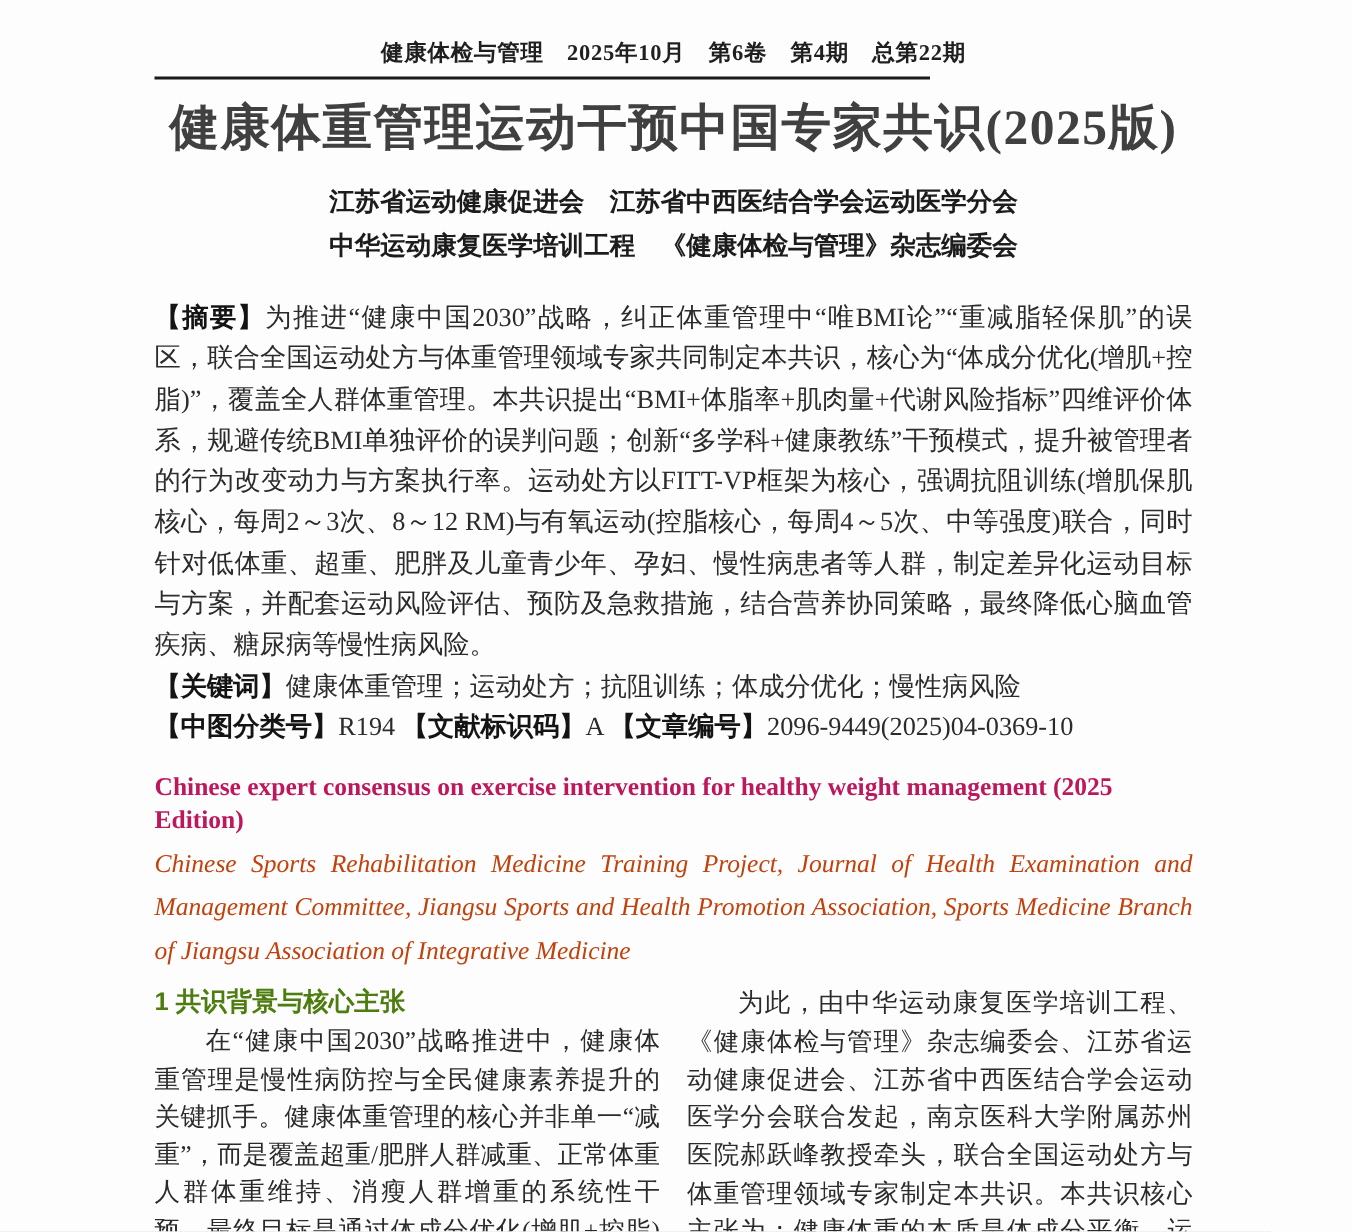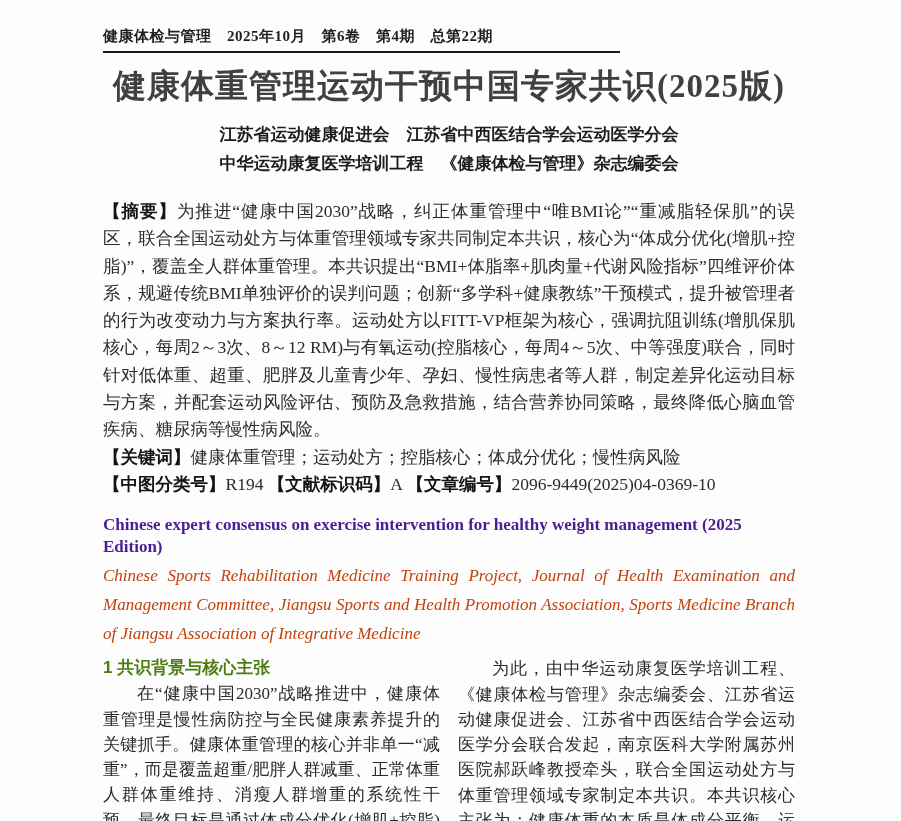--- a/index.html
+++ b/index.html
@@ -18,20 +18,21 @@
     padding: 26px 106px 0 103px;
     overflow: hidden;
     font-family: "Liberation Serif", "DejaVu Serif", serif;
   }
   .journal-header {
     font-size: 15px;
     line-height: 20px;
     letter-spacing: 0.5px;
     color: #1f1f1f;
     font-weight: 600;
+    text-align: center;
   }
   .header-rule {
     width: 517px;
     height: 2px;
     background: #1b1b1b;
     margin-top: 5px;
   }
   .right-meta {
     text-align: right;
   }
@@ -84,21 +85,21 @@
   .kv-line {
     text-align: left;
   }
   .english-block {
     margin-top: 16px;
   }
   .en-title {
     font-size: 17px;
     font-weight: 700;
     line-height: 22px;
-    color: #4c1d95;
+    color: #be185d;
   }
   .en-authors {
     font-size: 17px;
     font-style: italic;
     line-height: 29px;
     text-align: justify;
     margin-top: 3px;
     color: #c2410c;
   }
   .columns {
@@ -142,21 +143,21 @@
   <div class="authors">
     <div>江苏省运动健康促进会　江苏省中西医结合学会运动医学分会</div>
     <div>中华运动康复医学培训工程　《健康体检与管理》杂志编委会</div>
   </div>
 
   <div class="abstract-block">
     <div>
       <span class="hei-label">【摘要】</span><span>为推进“健康中国2030”战略，纠正体重管理中“唯BMI论”“重减脂轻保肌”的误区，联合全国运动处方与体重管理领域专家共同制定本共识，核心为“体成分优化(增肌+控脂)”，覆盖全人群体重管理。本共识提出“BMI+体脂率+肌肉量+代谢风险指标”四维评价体系，规避传统BMI单独评价的误判问题；创新“多学科+健康教练”干预模式，提升被管理者的行为改变动力与方案执行率。运动处方以FITT-VP框架为核心，强调抗阻训练(增肌保肌核心，每周2～3次、8～12 RM)与有氧运动(控脂核心，每周4～5次、中等强度)联合，同时针对低体重、超重、肥胖及儿童青少年、孕妇、慢性病患者等人群，制定差异化运动目标与方案，并配套运动风险评估、预防及急救措施，结合营养协同策略，最终降低心脑血管疾病、糖尿病等慢性病风险。</span>
     </div>
     <div class="kv-line">
-      <span class="hei-label">【关键词】</span><span>健康体重管理；运动处方；控脂核心；体成分优化；慢性病风险</span>
+      <span class="hei-label">【关键词】</span><span>健康体重管理；运动处方；抗阻训练；体成分优化；慢性病风险</span>
     </div>
     <div class="kv-line">
       <span class="hei-label">【中图分类号】</span><span>R194 </span><span class="hei-label">【文献标识码】</span><span>A </span><span class="hei-label">【文章编号】</span><span>2096-9449(2025)04-0369-10</span>
     </div>
   </div>
 
   <div class="english-block">
     <div class="en-title">Chinese expert consensus on exercise intervention for healthy weight management (2025 Edition)</div>
     <div class="en-authors">Chinese Sports Rehabilitation Medicine Training Project, Journal of Health Examination and Management Committee, Jiangsu Sports and Health Promotion Association, Sports Medicine Branch of Jiangsu Association of Integrative Medicine</div>
   </div>

